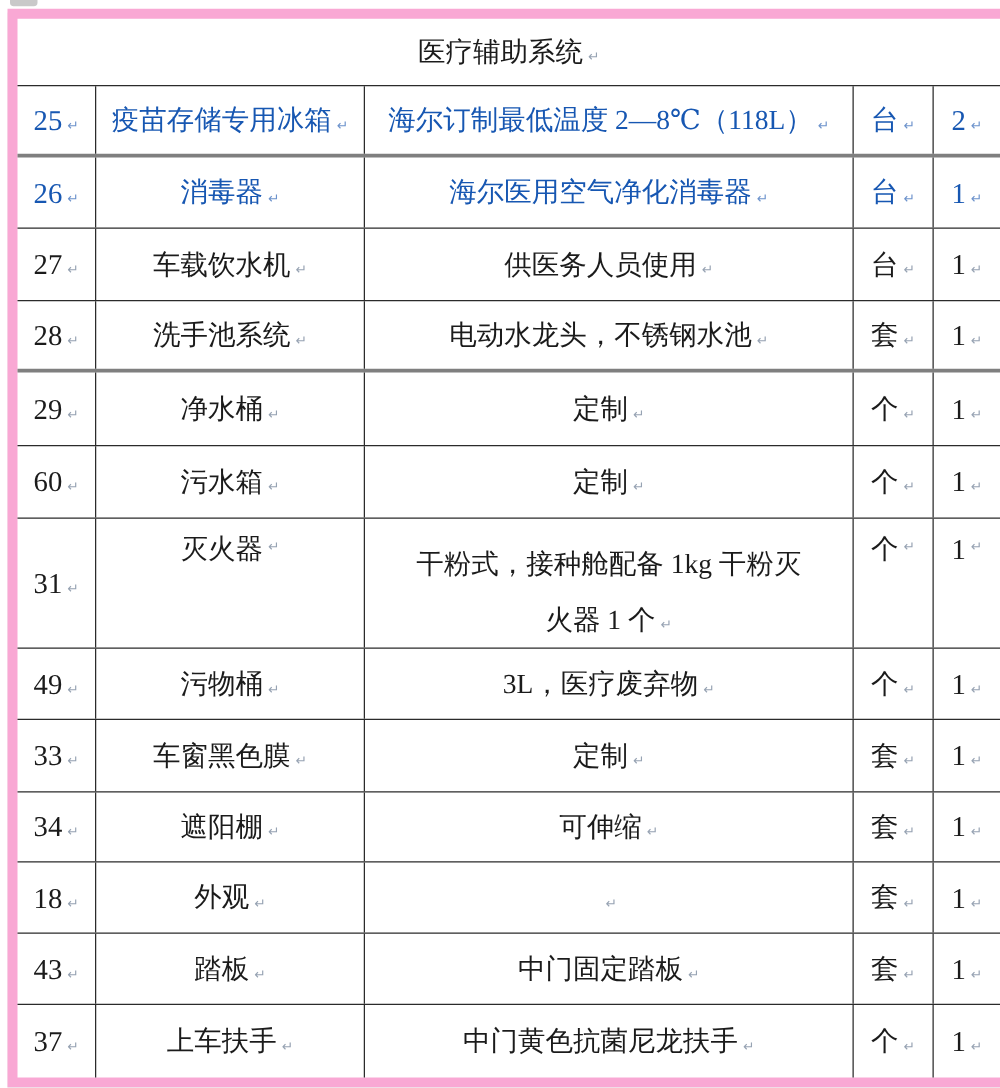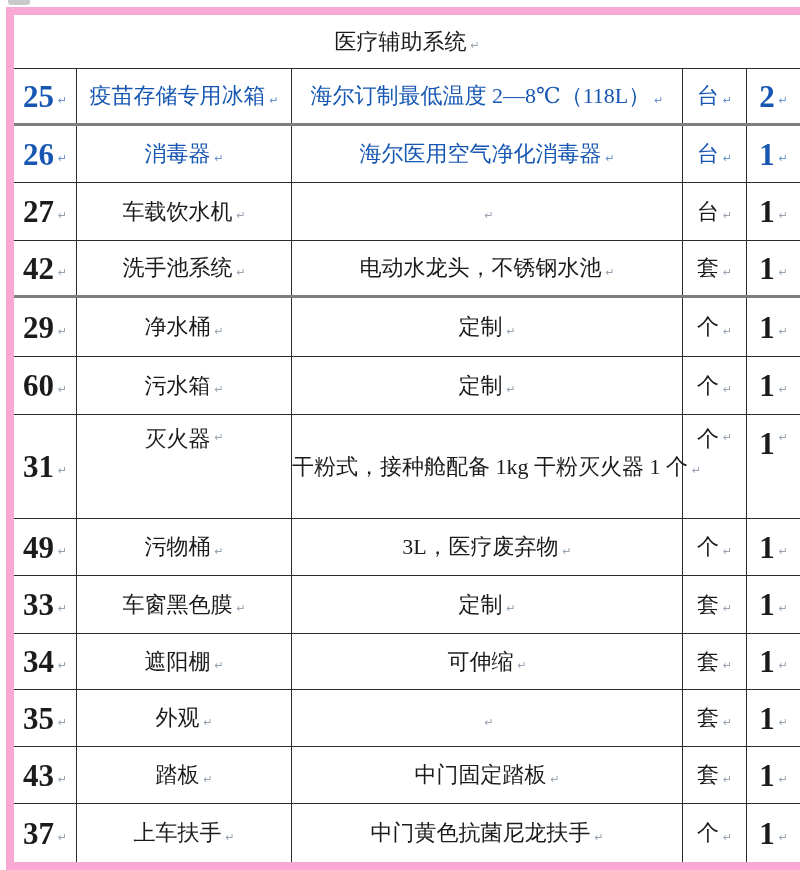--- a/index.html
+++ b/index.html
@@ -14,28 +14,28 @@
   .row.thick{border-bottom:3px solid #7f7f7f;}
   .c{display:flex;align-items:center;justify-content:center;
      border-right:1.5px solid #2b2b2b;box-sizing:border-box;
      font-size:22px;color:#1b1b1b;line-height:1;}
   .c1{width:63px;}
   .c2{width:215px;}
   .c3{width:391px;}
   .c4{width:64px;}
   .c5{flex:1;border-right:none;}
   .head{flex:1;border-right:none;}
-  .num{font-size:31px;font-weight:bold;}
+  .num{font-size:23px;}
   .t{white-space:pre;}
   .pm{font-family:"DejaVu Sans",sans-serif;font-size:11px;color:#97a3b3;
       margin-left:4px;transform:translateY(4px);line-height:1;}
   .hl .t{color:#1757b2;}
   .hl .pm{color:#6d93cc;}
   .vt{align-items:flex-start;padding-top:13px;}
-  .desc2{flex-direction:row;justify-content:flex-start;}
+  .desc2{flex-direction:column;justify-content:flex-end;}
   .desc2 .line{display:block;line-height:45px;white-space:pre;text-align:center;}
 </style>
 </head>
 <body>
 
 <div class="page">
   <div class="artifact"></div>
 
   <div class="tbl">
 
@@ -98,36 +98,37 @@
     <div class="row" style="height:57px">
       <div class="c c1">
           <span class="t num">27</span>
           <span class="pm">↵</span>
         </div>
       <div class="c c2">
           <span class="t">车载饮水机</span>
           <span class="pm">↵</span>
         </div>
       <div class="c c3">
+          <span class="t">供医务人员使用</span>
           <span class="pm">↵</span>
         </div>
       <div class="c c4">
           <span class="t">台</span>
           <span class="pm">↵</span>
         </div>
       <div class="c c5">
           <span class="t num">1</span>
           <span class="pm">↵</span>
         </div>
 
     </div>
 
     <div class="row thick" style="height:54px">
       <div class="c c1">
-          <span class="t num">42</span>
+          <span class="t num">28</span>
           <span class="pm">↵</span>
         </div>
       <div class="c c2">
           <span class="t">洗手池系统</span>
           <span class="pm">↵</span>
         </div>
       <div class="c c3">
           <span class="t">电动水龙头，不锈钢水池</span>
           <span class="pm">↵</span>
         </div>
@@ -281,21 +282,21 @@
         </div>
       <div class="c c5">
           <span class="t num">1</span>
           <span class="pm">↵</span>
         </div>
 
     </div>
 
     <div class="row" style="height:56px">
       <div class="c c1">
-          <span class="t num">35</span>
+          <span class="t num">18</span>
           <span class="pm">↵</span>
         </div>
       <div class="c c2">
           <span class="t">外观</span>
           <span class="pm">↵</span>
         </div>
       <div class="c c3">
           <span class="pm">↵</span>
         </div>
       <div class="c c4">

